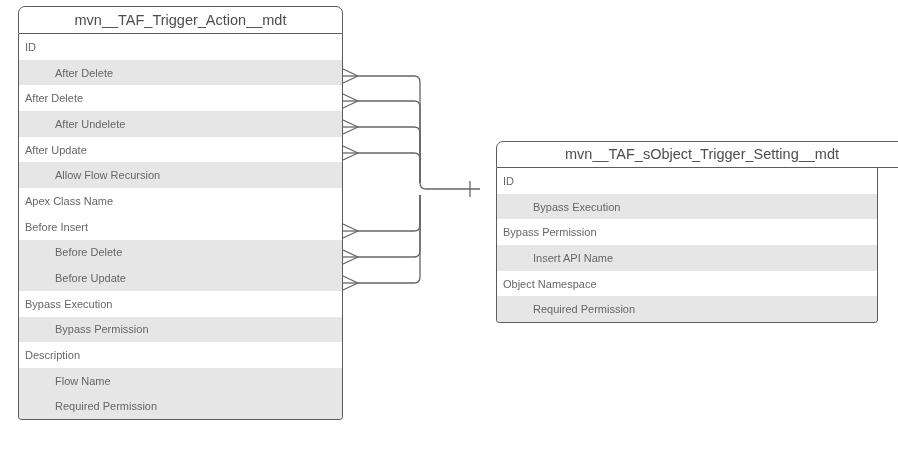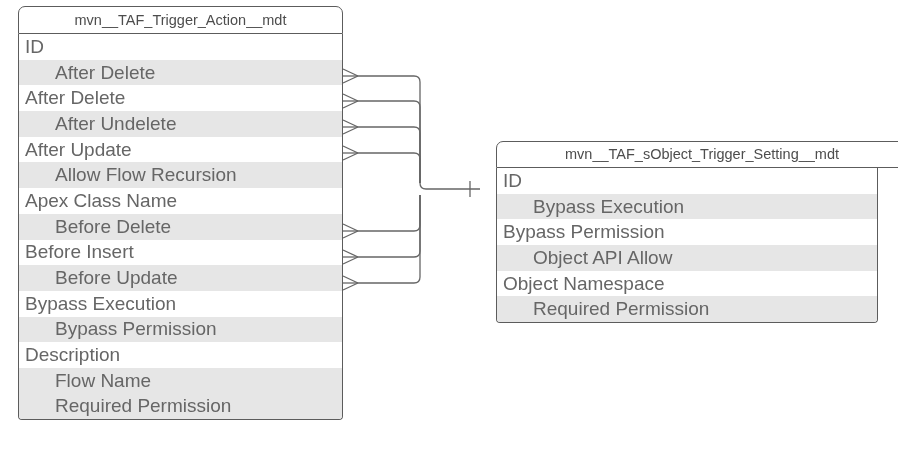--- a/index.html
+++ b/index.html
@@ -54,21 +54,21 @@
     overflow: hidden;
     position: relative;
     z-index: 1;
   }
 
   .attr-row {
     box-sizing: border-box;
     display: flex;
     align-items: center;
     color: #666666;
-    font-size: 19px;
+    font-size: 11px;
     padding-left: 6px;
     background: #ffffff;
     white-space: nowrap;
   }
   .attr-row.shaded {
     background: #e6e6e6;
     padding-left: 36px;
   }
 
   
@@ -107,38 +107,38 @@
   <div class="entity" id="entity-trigger-action">
     <div class="entity-title">mvn__TAF_Trigger_Action__mdt</div>
     <div class="entity-body">
       <div class="attr-row">ID</div>
       <div class="attr-row shaded">After Delete</div>
       <div class="attr-row">After Delete</div>
       <div class="attr-row shaded">After Undelete</div>
       <div class="attr-row">After Update</div>
       <div class="attr-row shaded">Allow Flow Recursion</div>
       <div class="attr-row">Apex Class Name</div>
+      <div class="attr-row">Before Insert</div>
       <div class="attr-row shaded">Before Delete</div>
-      <div class="attr-row">Before Insert</div>
       <div class="attr-row shaded">Before Update</div>
       <div class="attr-row">Bypass Execution</div>
       <div class="attr-row shaded">Bypass Permission</div>
       <div class="attr-row">Description</div>
       <div class="attr-row shaded">Flow Name</div>
       <div class="attr-row shaded">Required Permission</div>
     </div>
   </div>
 
   <div class="entity" id="entity-sobject-setting">
     <div class="entity-title">mvn__TAF_sObject_Trigger_Setting__mdt</div>
     <div class="entity-body">
       <div class="attr-row">ID</div>
       <div class="attr-row shaded">Bypass Execution</div>
       <div class="attr-row">Bypass Permission</div>
-      <div class="attr-row shaded">Object API Allow</div>
+      <div class="attr-row shaded">Insert API Name</div>
       <div class="attr-row">Object Namespace</div>
       <div class="attr-row shaded">Required Permission</div>
     </div>
   </div>
 
   <svg id="connectors" viewBox="0 0 898 464">
 
     <g>
       <path d="M 358 76 L 343 69"></path>
       <path d="M 358 76 L 343 76"></path>

